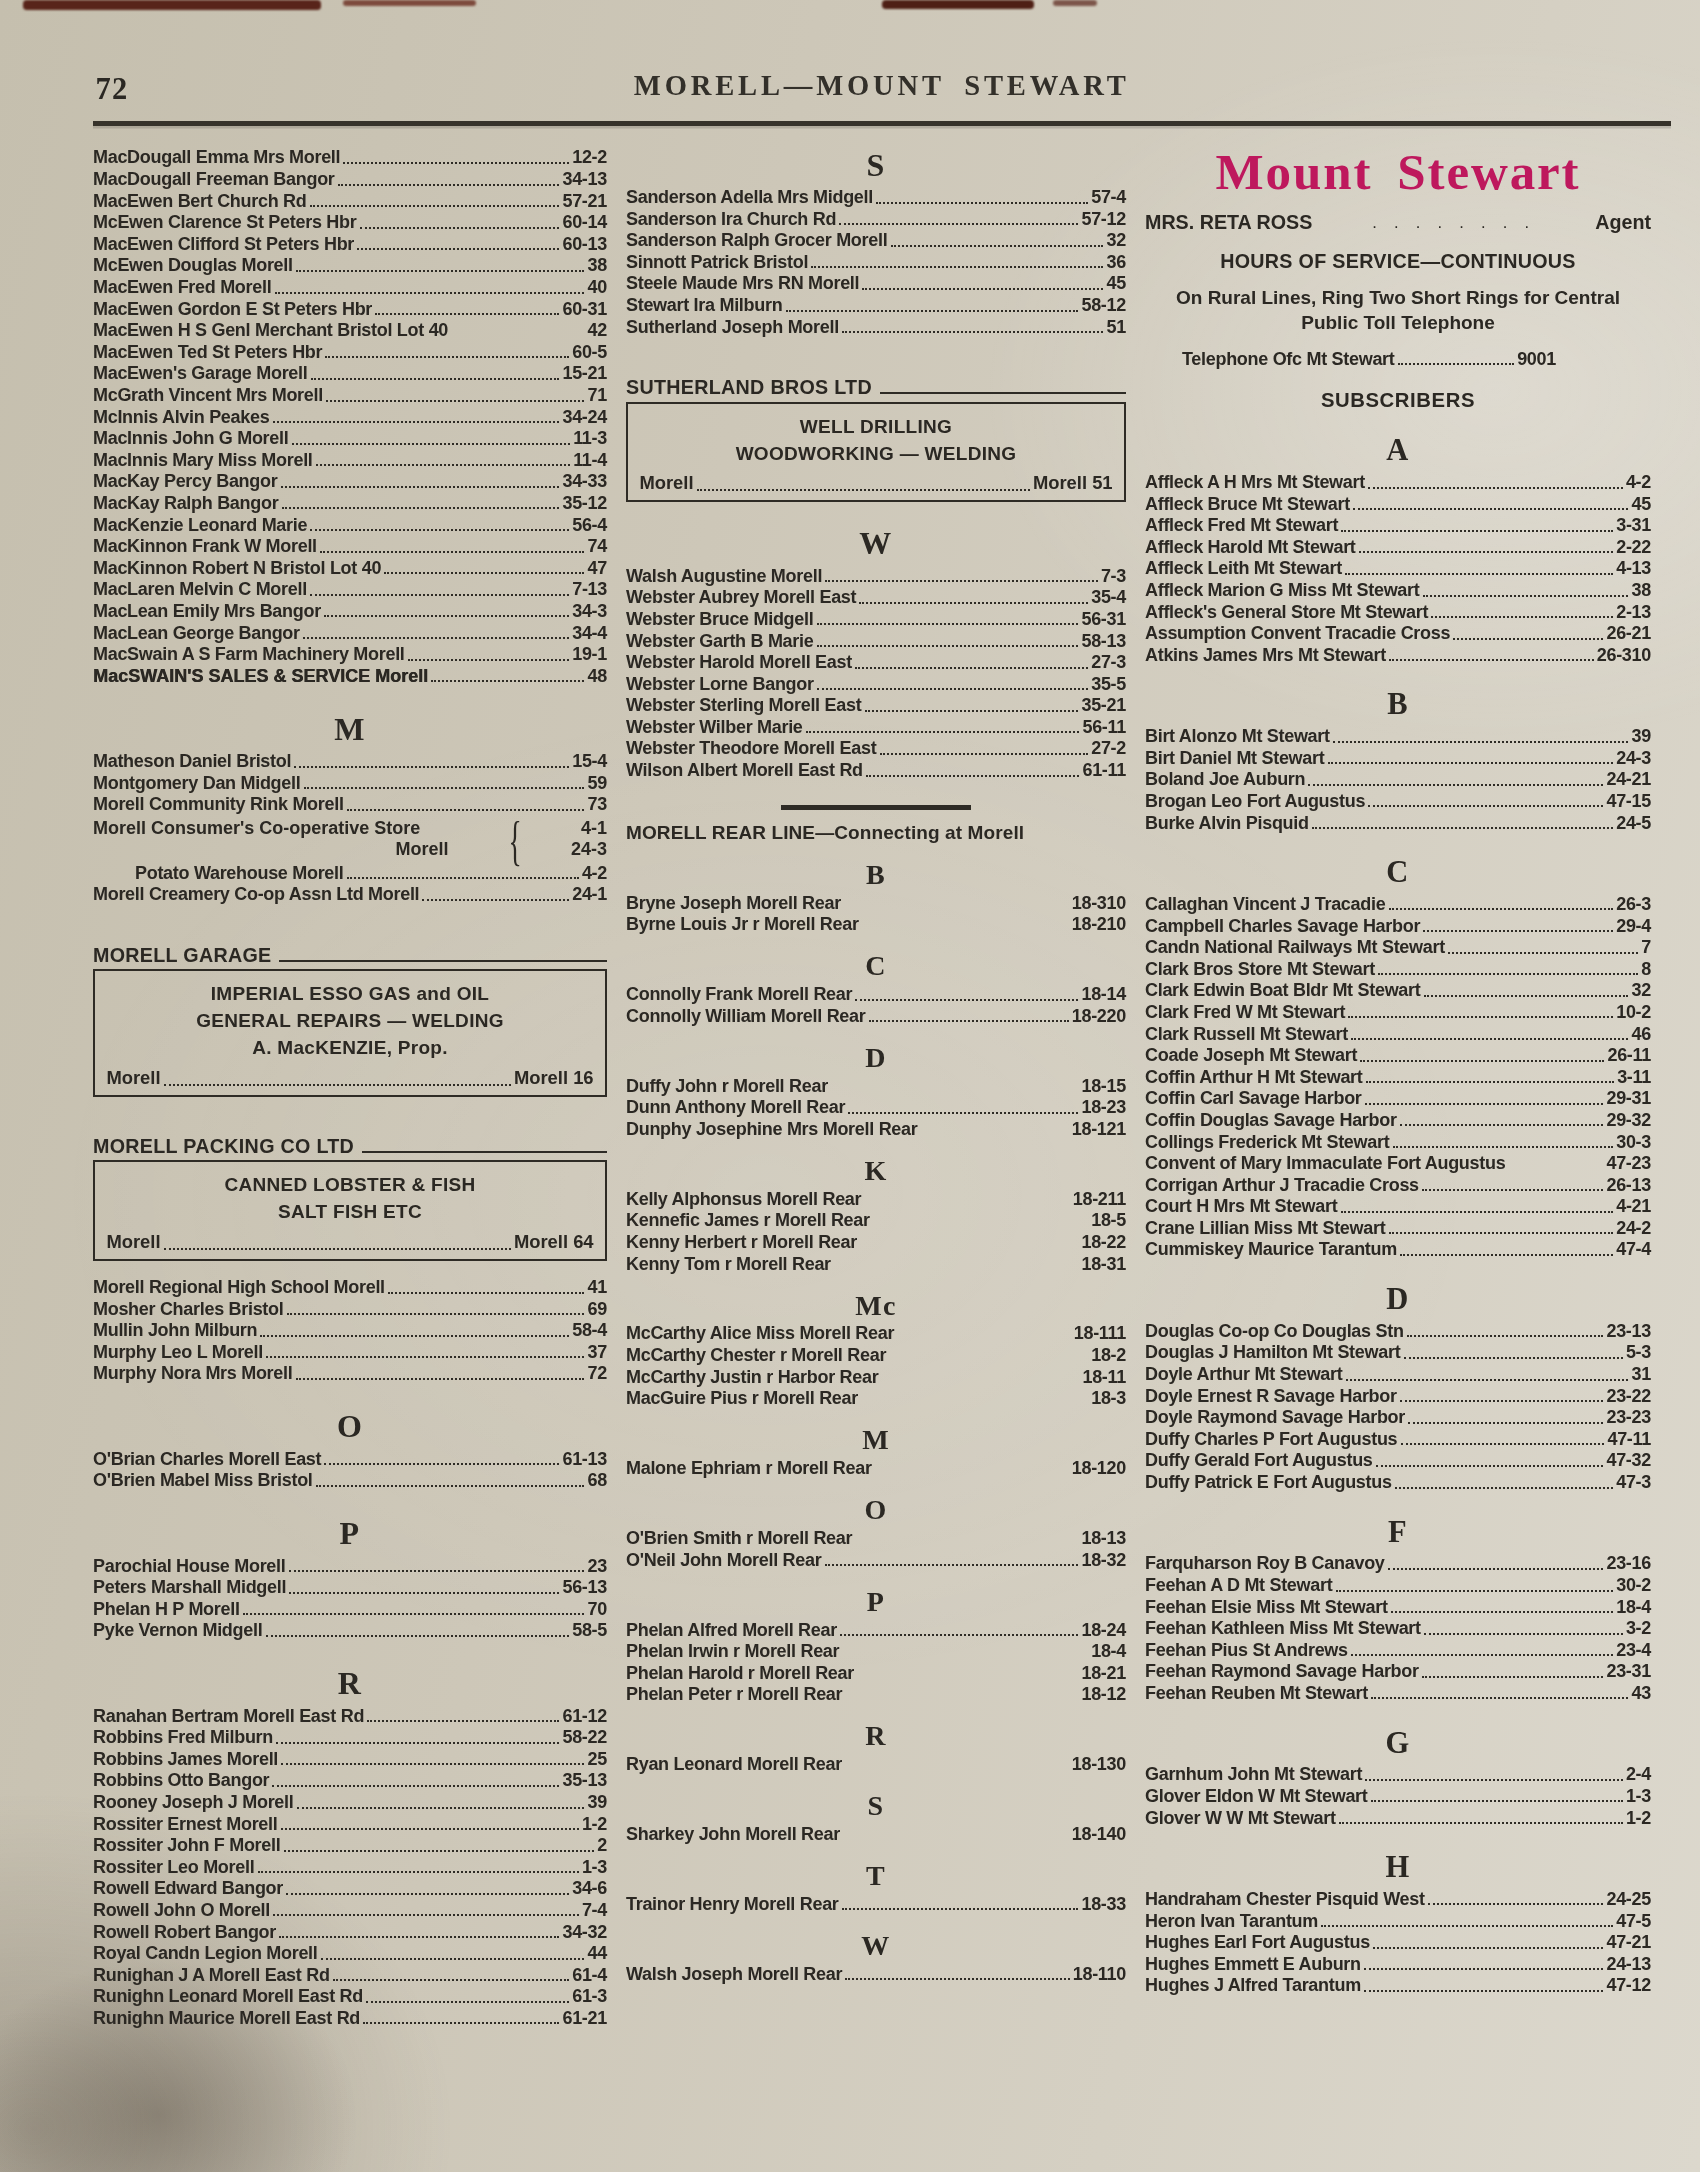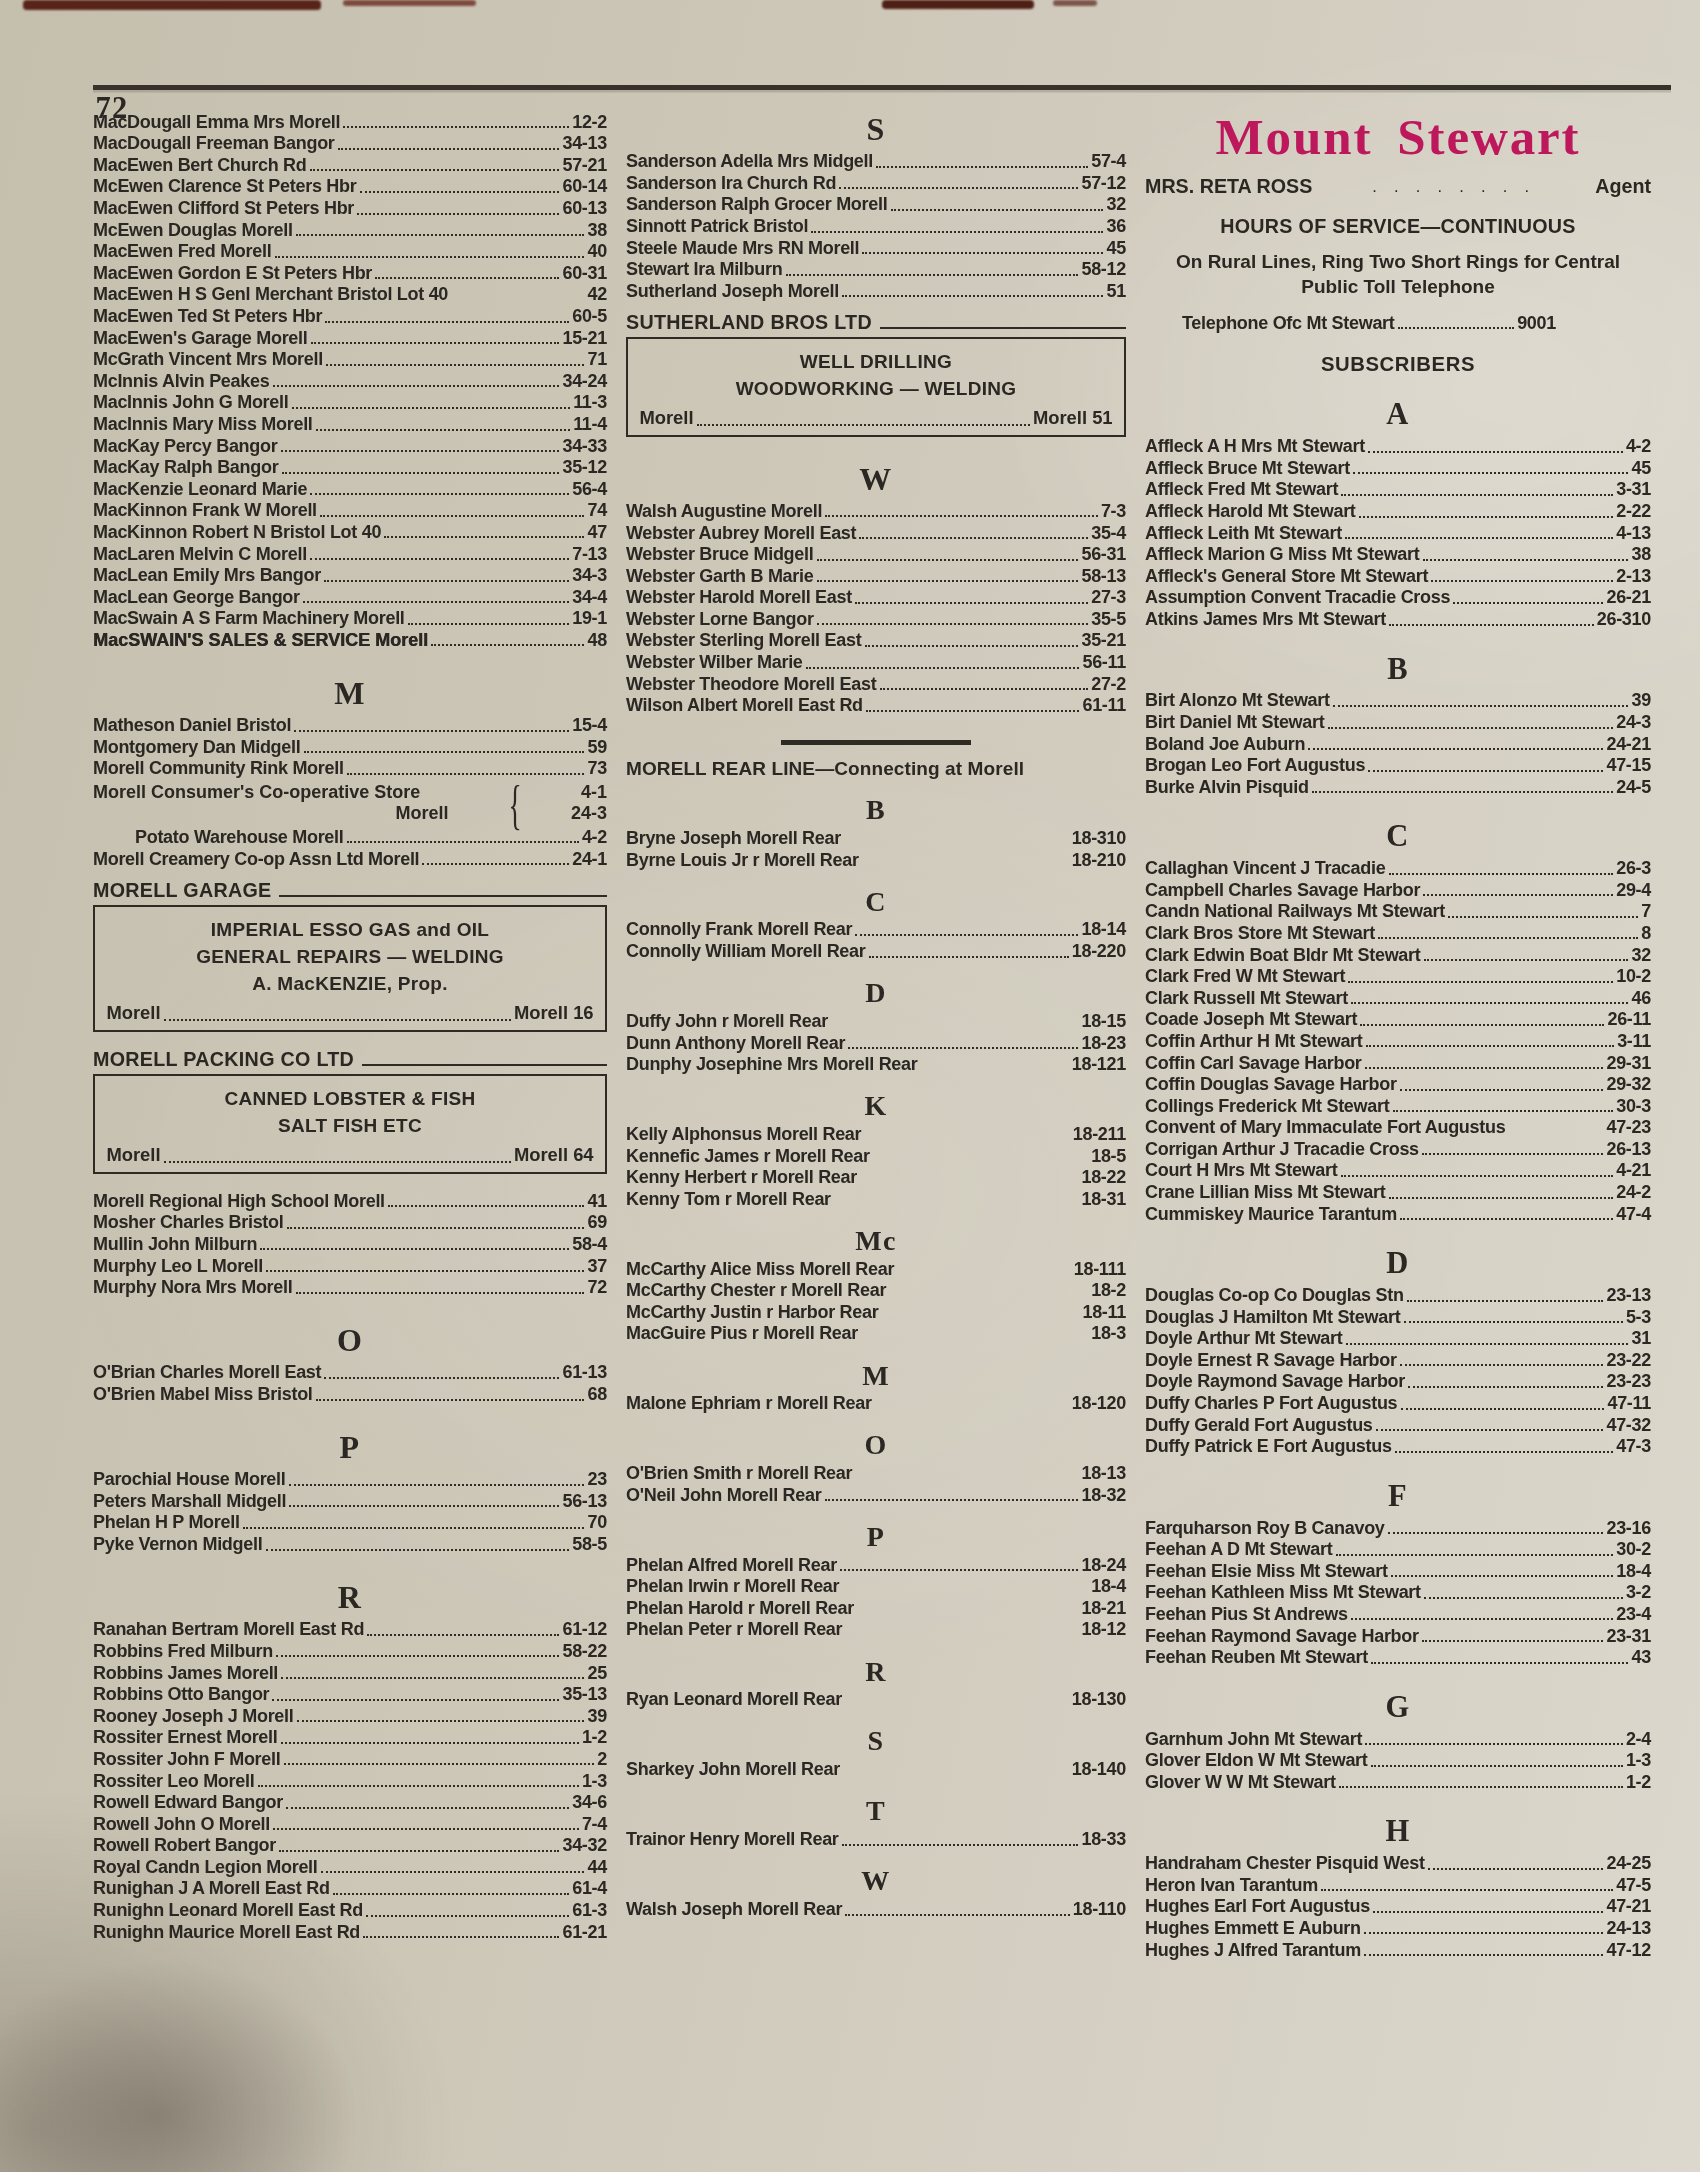--- a/index.html
+++ b/index.html
@@ -48,21 +48,21 @@
   .col .letter:first-child{margin-top:1.3px;}
 
   .brace-entry{display:flex;align-items:flex-end;font-size:18px;font-weight:700;line-height:21.6px;margin:1.9px 0;gap:48px;}
   .be-left{flex:1 1 auto;min-width:0;}
   .be-sub{text-align:right;padding-right:10.2px;}
   .be-brace{flex:0 0 auto;font-family:"Liberation Serif",serif;font-size:55px;line-height:41px;
     font-weight:400;transform:scaleX(0.5);margin:0 -5.1px;}
   .be-nums{flex:0 0 auto;text-align:right;}
   .be-nums div{line-height:21.6px;}
 
-  .adlabel{display:flex;align-items:flex-end;font-size:19.7px;font-weight:700;letter-spacing:0.3px;margin-top:9px;}
+  .adlabel{display:flex;align-items:flex-end;font-size:19.7px;font-weight:700;letter-spacing:0.3px;margin-top:38px;}
   .al-fill{flex:1 1 auto;border-bottom:2.5px solid #2e2b25;margin:0 0 5.1px 7.6px;}
   .adbox{border:2.5px solid #2e2b25;margin:2.5px 0 16.5px;padding:9px 11.4px 3.8px;}
   .ab-line{text-align:center;font-size:19px;font-weight:700;line-height:27px;letter-spacing:0.3px;}
   .ab-foot{display:flex;align-items:flex-end;font-size:18.4px;font-weight:700;line-height:27px;margin-top:2.5px;}
 
   .divider{width:190px;height:5.1px;background:#2e2b25;margin:23px auto 5.1px;}
   .subhead{font-size:19px;font-weight:700;margin:12.7px 0 2.5px;letter-spacing:0.1px;white-space:nowrap;}
 
   .townhead{text-align:center;font-family:"Liberation Serif",serif;font-size:51px;font-weight:700;
     letter-spacing:1.9px;word-spacing:10.2px;line-height:1;margin:0 0 11.4px;color:#be185d;}
@@ -80,20 +80,21 @@
 
 <div class="mark m1"></div>
 <div class="mark m2"></div>
 <div class="mark m3"></div>
 <div class="mark m4"></div>
 <div class="vig"></div>
 
 <div class="page">
   <div class="hdr">
     <div class="pageno">72</div>
+    <div class="ptitle">MORELL—MOUNT STEWART</div>
     <div class="toprule"></div>
   </div>
   <div class="cols">
     <div class="col">
         <div class="entries">
           <div class="entry">
             <span class="nm">MacDougall Emma Mrs Morell</span>
             <span class="lead"></span>
             <span class="num">12-2</span>
           </div>

